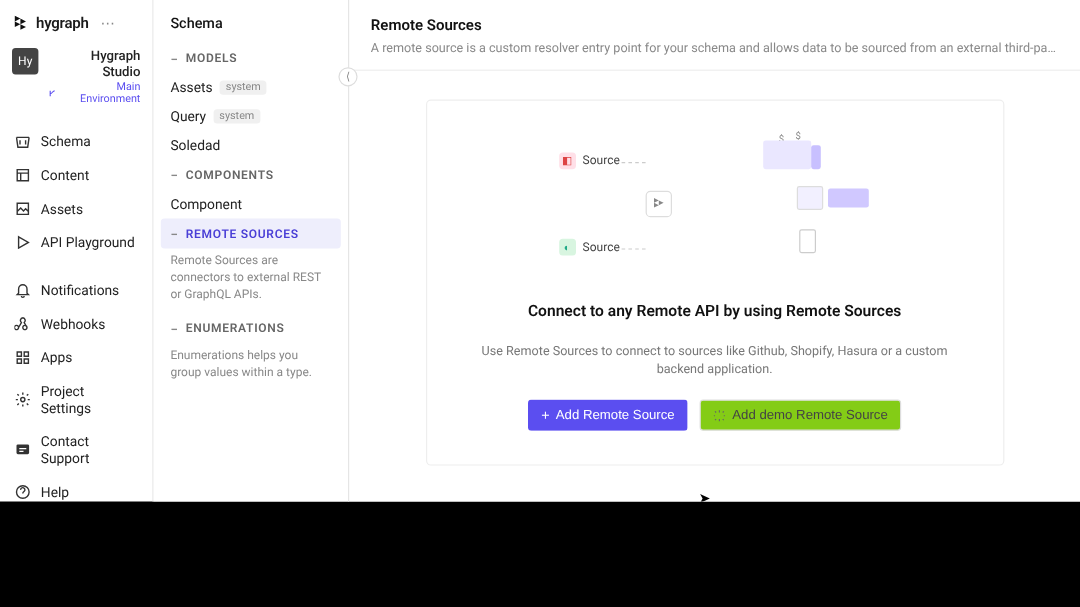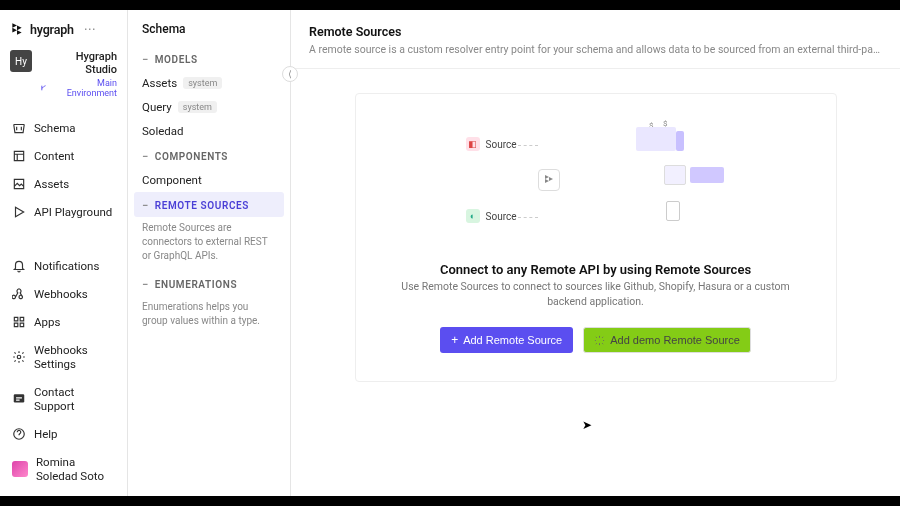--- a/index.html
+++ b/index.html
@@ -1,17 +1,17 @@
 <!DOCTYPE html>
 <html><head>
 <meta charset="utf-8">
 <style>
 * { margin: 0; padding: 0; box-sizing: border-box; }
 body { font-family: -apple-system, BlinkMacSystemFont, "Segoe UI", Roboto, sans-serif; font-size: 12px; color: #1a1a1a; background: #000; }
-.frame { width: 900px; height: 506px; margin: 0 auto; background: #000; display: flex; flex-direction: column; }
+.frame { width: 900px; height: 418px; margin: 0 auto; background: #000; display: flex; flex-direction: column; }
 .chrome-bar { height: 10px; background: #000; }
 .app { flex: 1; background: #fff; display: flex; position: relative; }
 
 
 .sidebar { width: 128px; border-right: 1px solid #e5e5e5; display: flex; flex-direction: column; }
 .logo-row { display: flex; align-items: center; gap: 6px; padding: 10px 10px 8px 10px; }
 .logo-row svg { flex-shrink: 0; }
 .logo-text { font-weight: 600; font-size: 12.5px; letter-spacing: -0.2px; }
 .more-dots { color: #888; font-size: 12px; padding: 2px 4px; cursor: pointer; }
 .ws { display: flex; gap: 8px; padding: 4px 10px 10px 10px; align-items: flex-start; text-align: right; }
@@ -57,21 +57,21 @@
 .d1b { right: 42px; top: 2px; width: 8px; height: 20px; background: #c8c0ff; }
 .d2 { right: 2px; top: 38px; width: 34px; height: 16px; background: #d0c8ff; }
 .d2b { right: 40px; top: 36px; width: 22px; height: 20px; background: #f2f0ff; border: 1px solid #ddd; }
 .d3 { right: 46px; top: 72px; width: 14px; height: 20px; background: #fff; border: 1px solid #ccc; border-radius: 2px; }
 .dollar { position: absolute; font-size: 8px; color: #888; }
 .do1 { right: 72px; top: -8px; }
 .do2 { right: 58px; top: -10px; }
 .line { position: absolute; border-top: 1px dashed #ccc; }
 .l1 { left: 52px; top: 16px; width: 20px; }
 .l2 { left: 52px; top: 88px; width: 20px; }
-.empty-title { font-size: 13px; font-weight: 600; color: #111; margin-bottom: 2px; }
+.empty-title { font-size: 13px; font-weight: 600; color: #111; margin-bottom: 18px; }
 .empty-desc { font-size: 10.5px; color: #777; line-height: 1.45; margin-bottom: 18px; padding: 0 12px; }
 .btn-row { display: flex; gap: 10px; justify-content: center; }
 .btn { font-size: 11px; padding: 6px 10px; border-radius: 3px; cursor: pointer; display: inline-flex; align-items: center; gap: 5px; border: 1px solid transparent; }
 .btn-primary { background: #5b4ef0; color: #fff; }
 .btn-secondary { background: #84cc16; color: #444; border: 1px solid #ddd; text-align: center; }
 .plus { font-size: 12px; line-height: 1; }
 
 .cursor { position: absolute; left: 582px; top: 408px; font-size: 12px; color: #000; pointer-events: none; }
 .bottom-bar { height: 10px; background: #000; }
 </style>
@@ -149,21 +149,21 @@
           <svg width="14" height="14" viewBox="0 0 24 24">
               <path fill="none" stroke="#333" stroke-width="2" d="M4 4h6v6H4zM14 4h6v6h-6zM4 14h6v6H4zM14 14h6v6h-6z"></path>
             </svg>
           <span>Apps</span>
         </div>
         <div class="nav-item">
           <svg width="14" height="14" viewBox="0 0 24 24">
               <circle cx="12" cy="12" r="3" fill="none" stroke="#333" stroke-width="2"></circle>
               <path fill="none" stroke="#333" stroke-width="2" d="M12 2v3M12 19v3M4.2 4.2l2.1 2.1M17.7 17.7l2.1 2.1M2 12h3M19 12h3M4.2 19.8l2.1-2.1M17.7 6.3l2.1-2.1"></path>
             </svg>
-          <span>Webhooks Settings</span>
+          <span>Project Settings</span>
         </div>
         <div class="nav-item">
           <svg width="14" height="14" viewBox="0 0 24 24">
               <rect x="3" y="4" width="18" height="14" rx="2" fill="#333"></rect>
               <path stroke="#fff" stroke-width="2" d="M7 10h10M7 14h6"></path>
             </svg>
           <span>Contact Support</span>
         </div>
         <div class="nav-item">
           <svg width="14" height="14" viewBox="0 0 24 24">

